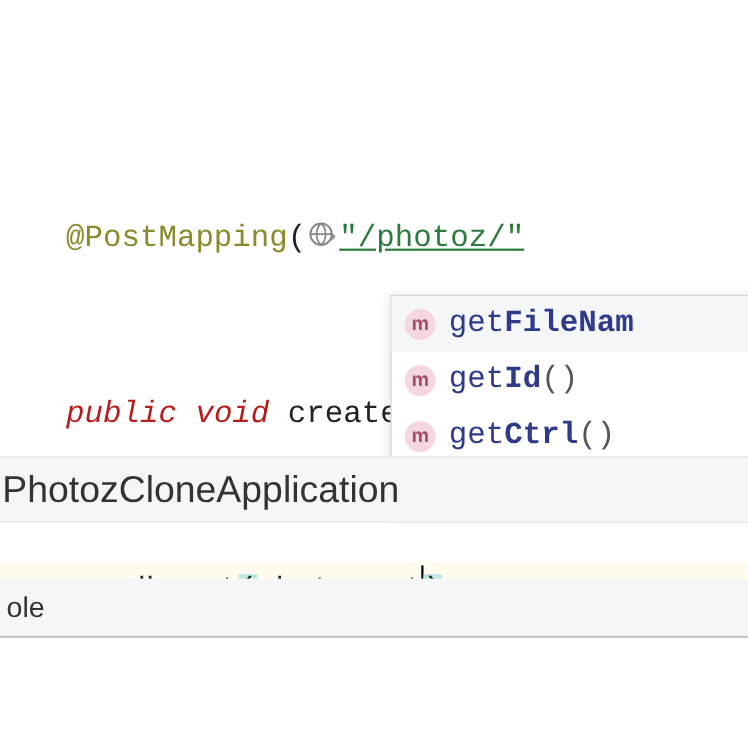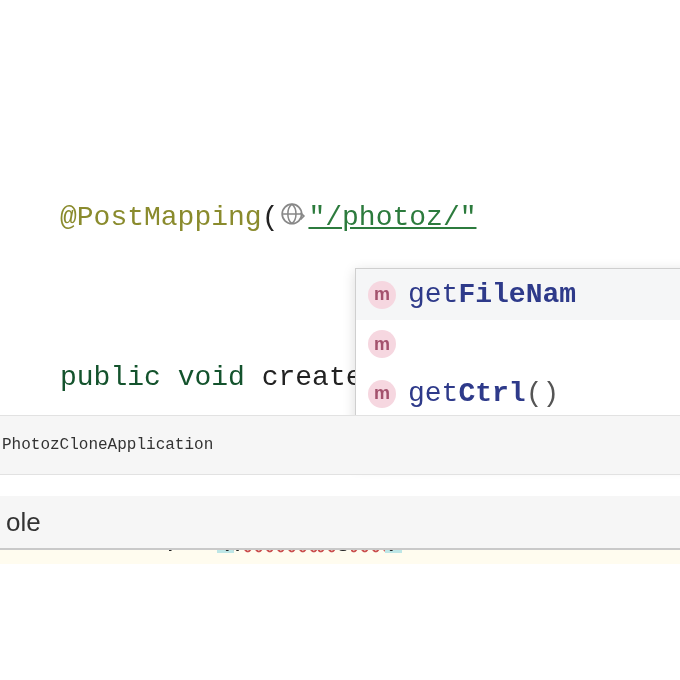--- a/index.html
+++ b/index.html
@@ -21,21 +21,21 @@
   }
   .line1 { padding-left: 60px; }
   .line2 { padding-left: 60px; }
   .line3 {
     padding-left: 116px;
     background: #fffcef;
     position: relative;
   }
   .line4 { padding-left: 60px; }
   .kw-annotation { color: #8a8b2d; text-align: right; }
-  .kw { color: #14532d; font-weight: 500; }
+  .kw { color: #b91c1c; font-weight: 500; font-style: italic; }
   .str { color: #2c7b3d; text-decoration: underline; text-decoration-color: #2c7b3d; }
   .ident { color: #222; }
   .paren { color: #222; }
   .bracket-hl {
     background: #bde6e6;
   }
   .cursor {
     display: inline-block;
     width: 2px;
     height: 34px;
@@ -101,28 +101,28 @@
     position: absolute;
     top: 415px;
     left: 0;
     right: 0;
     height: 60px;
     background: #f6f6f6;
     border-top: 1px solid #e2e2e2;
     border-bottom: 1px solid #e2e2e2;
     display: flex;
     align-items: center;
-    font-family: Liberation Mono, monospace;
-    font-size: 16px;
+    font-family: Liberation Sans, sans-serif;
+    font-size: 34px;
     color: #333;
     padding-left: 0;
   }
   .tool-bar {
     position: absolute;
-    top: 496px;
+    top: 526px;
     left: 0;
     right: 0;
     height: 54px;
     background: #f6f6f6;
     border-bottom: 2px solid #c9c9c9;
     display: flex;
     align-items: center;
     font-family: -apple-system, "Segoe UI", sans-serif;
     font-size: 26px;
     color: #333;
@@ -162,20 +162,21 @@
   <div class="line4"></div>
 </div>
 
 <div class="autocomplete">
   <div class="ac-item selected">
     <span class="ac-badge">m</span>
     <span class="ac-label"><span class="prefix">get</span><span class="match">FileNam</span><span class="after"></span></span>
   </div>
   <div class="ac-item">
     <span class="ac-badge">m</span>
+    <span class="ac-label"><span class="prefix">get</span><span class="match">Id</span><span class="after">()</span></span>
   </div>
   <div class="ac-item">
     <span class="ac-badge">m</span>
     <span class="ac-label"><span class="prefix">get</span><span class="match">Ctrl</span><span class="after">()</span></span>
   </div>
   <div class="ac-hint">Ctrl+Down and Ctrl+U</div>
 </div>
 
 <div class="run-bar">
   <span style="padding-left:2px">PhotozCloneApplication</span>

